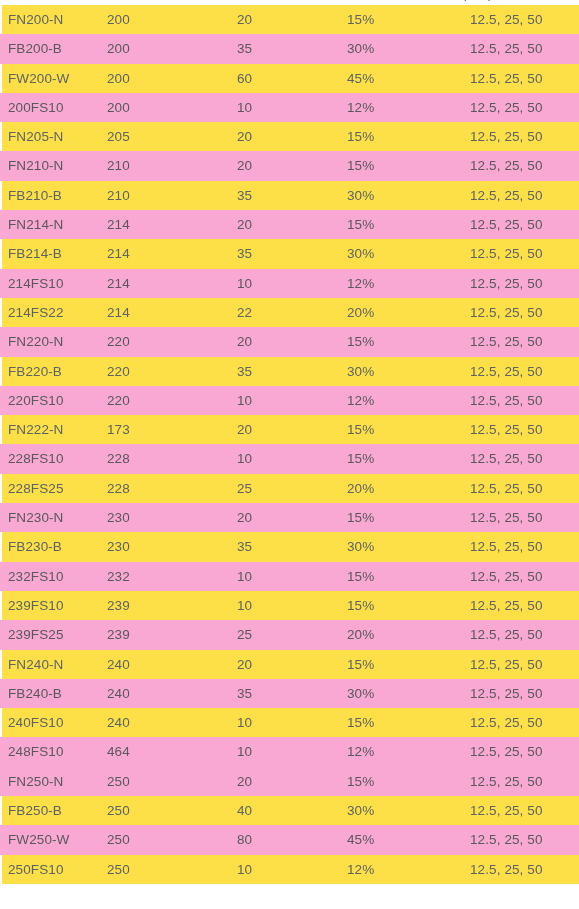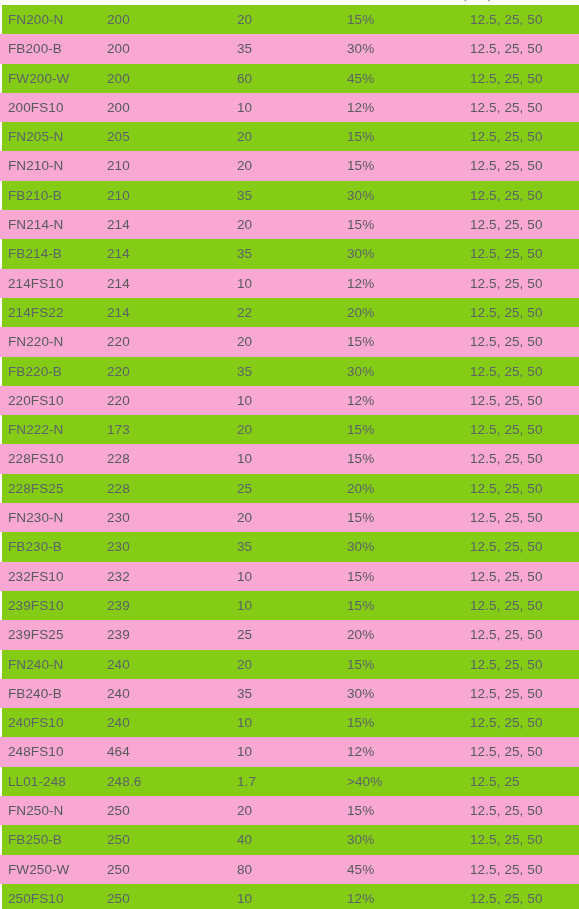--- a/index.html
+++ b/index.html
@@ -52,21 +52,21 @@
     top: 5px;
     width: 579px;
   }
   .spec-row {
     position: relative;
     height: 29.3px;
     width: 579px;
     box-sizing: border-box;
   }
   .spec-row.shaded {
-    background: #84cc16;
+    background: #fde047;
   }
   .spec-row.plain {
     background: #f9a8d4;
   }
   
   .spec-row.shaded::before {
     content: "";
     position: absolute;
     left: 0;
     top: 0;
@@ -279,27 +279,20 @@
         <span class="cell c3">15%</span>
         <span class="cell c4">12.5, 25, 50</span>
       </div>
       <div class="spec-row plain">
         <span class="cell c0">248FS10</span>
         <span class="cell c1">464</span>
         <span class="cell c2">10</span>
         <span class="cell c3">12%</span>
         <span class="cell c4">12.5, 25, 50</span>
       </div>
-      <div class="spec-row shaded">
-        <span class="cell c0">LL01-248</span>
-        <span class="cell c1">248.6</span>
-        <span class="cell c2">1.7</span>
-        <span class="cell c3">&gt;40%</span>
-        <span class="cell c4">12.5, 25</span>
-      </div>
       <div class="spec-row plain">
         <span class="cell c0">FN250-N</span>
         <span class="cell c1">250</span>
         <span class="cell c2">20</span>
         <span class="cell c3">15%</span>
         <span class="cell c4">12.5, 25, 50</span>
       </div>
       <div class="spec-row shaded">
         <span class="cell c0">FB250-B</span>
         <span class="cell c1">250</span>

